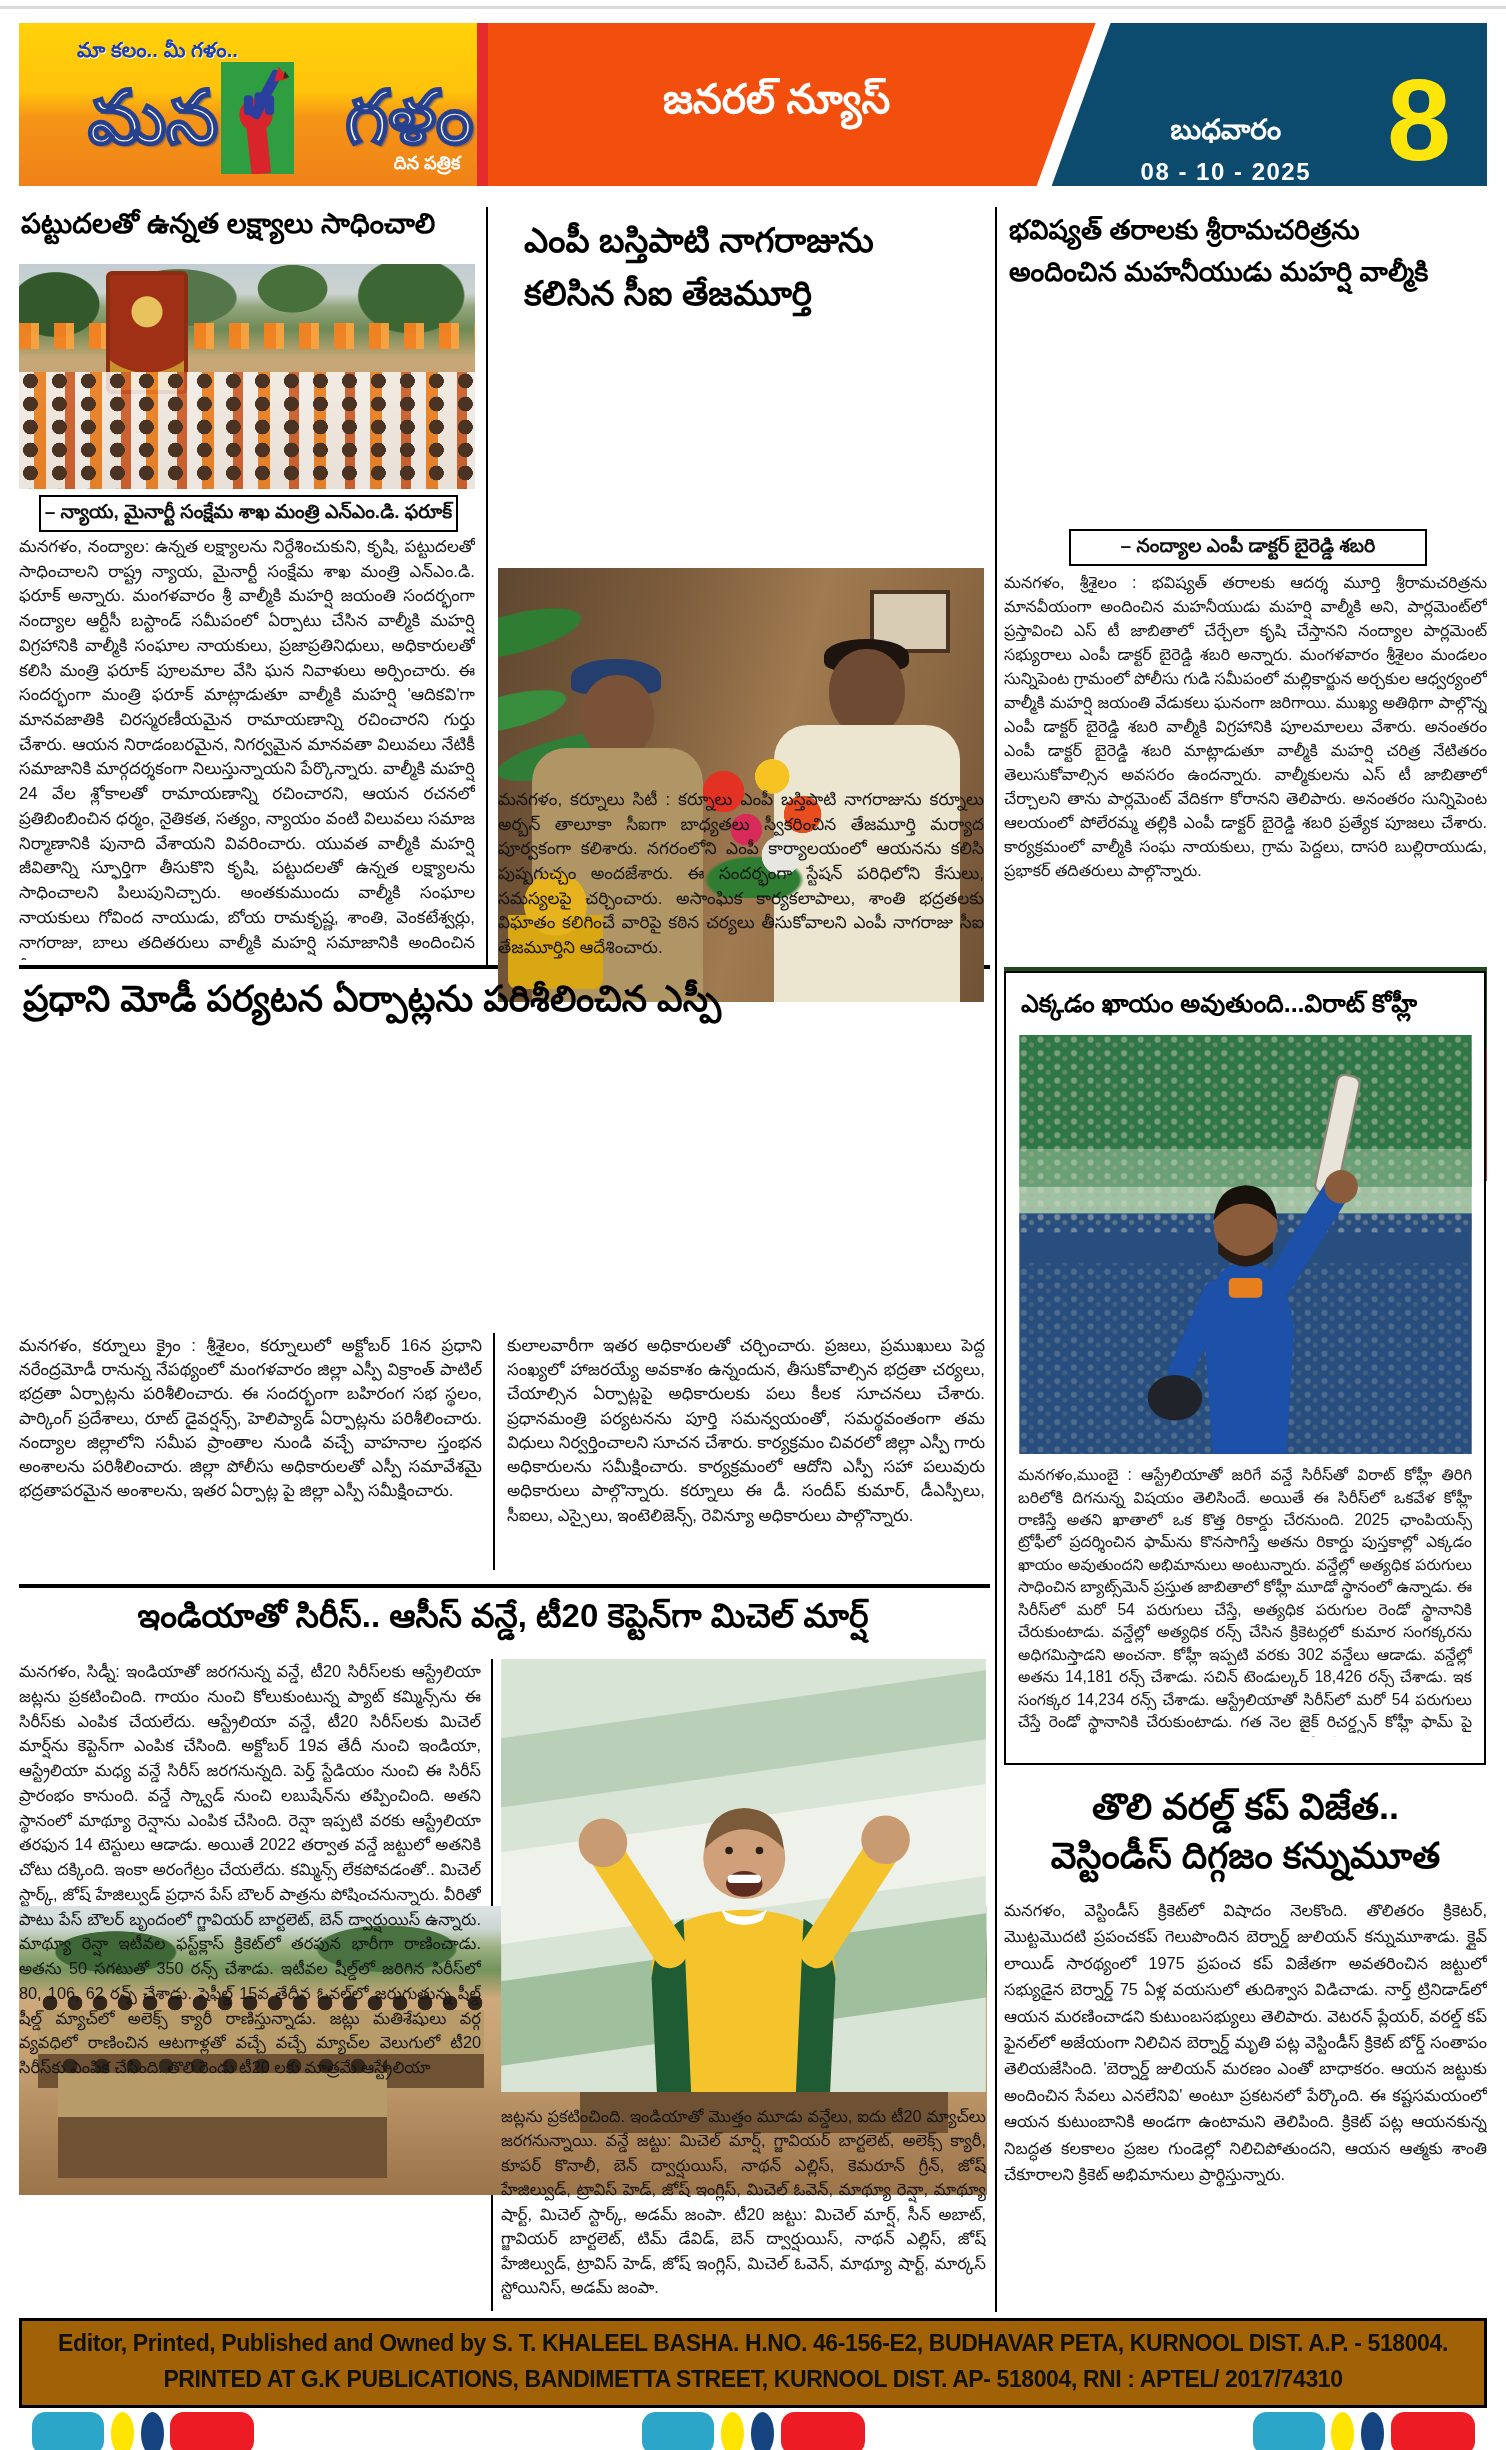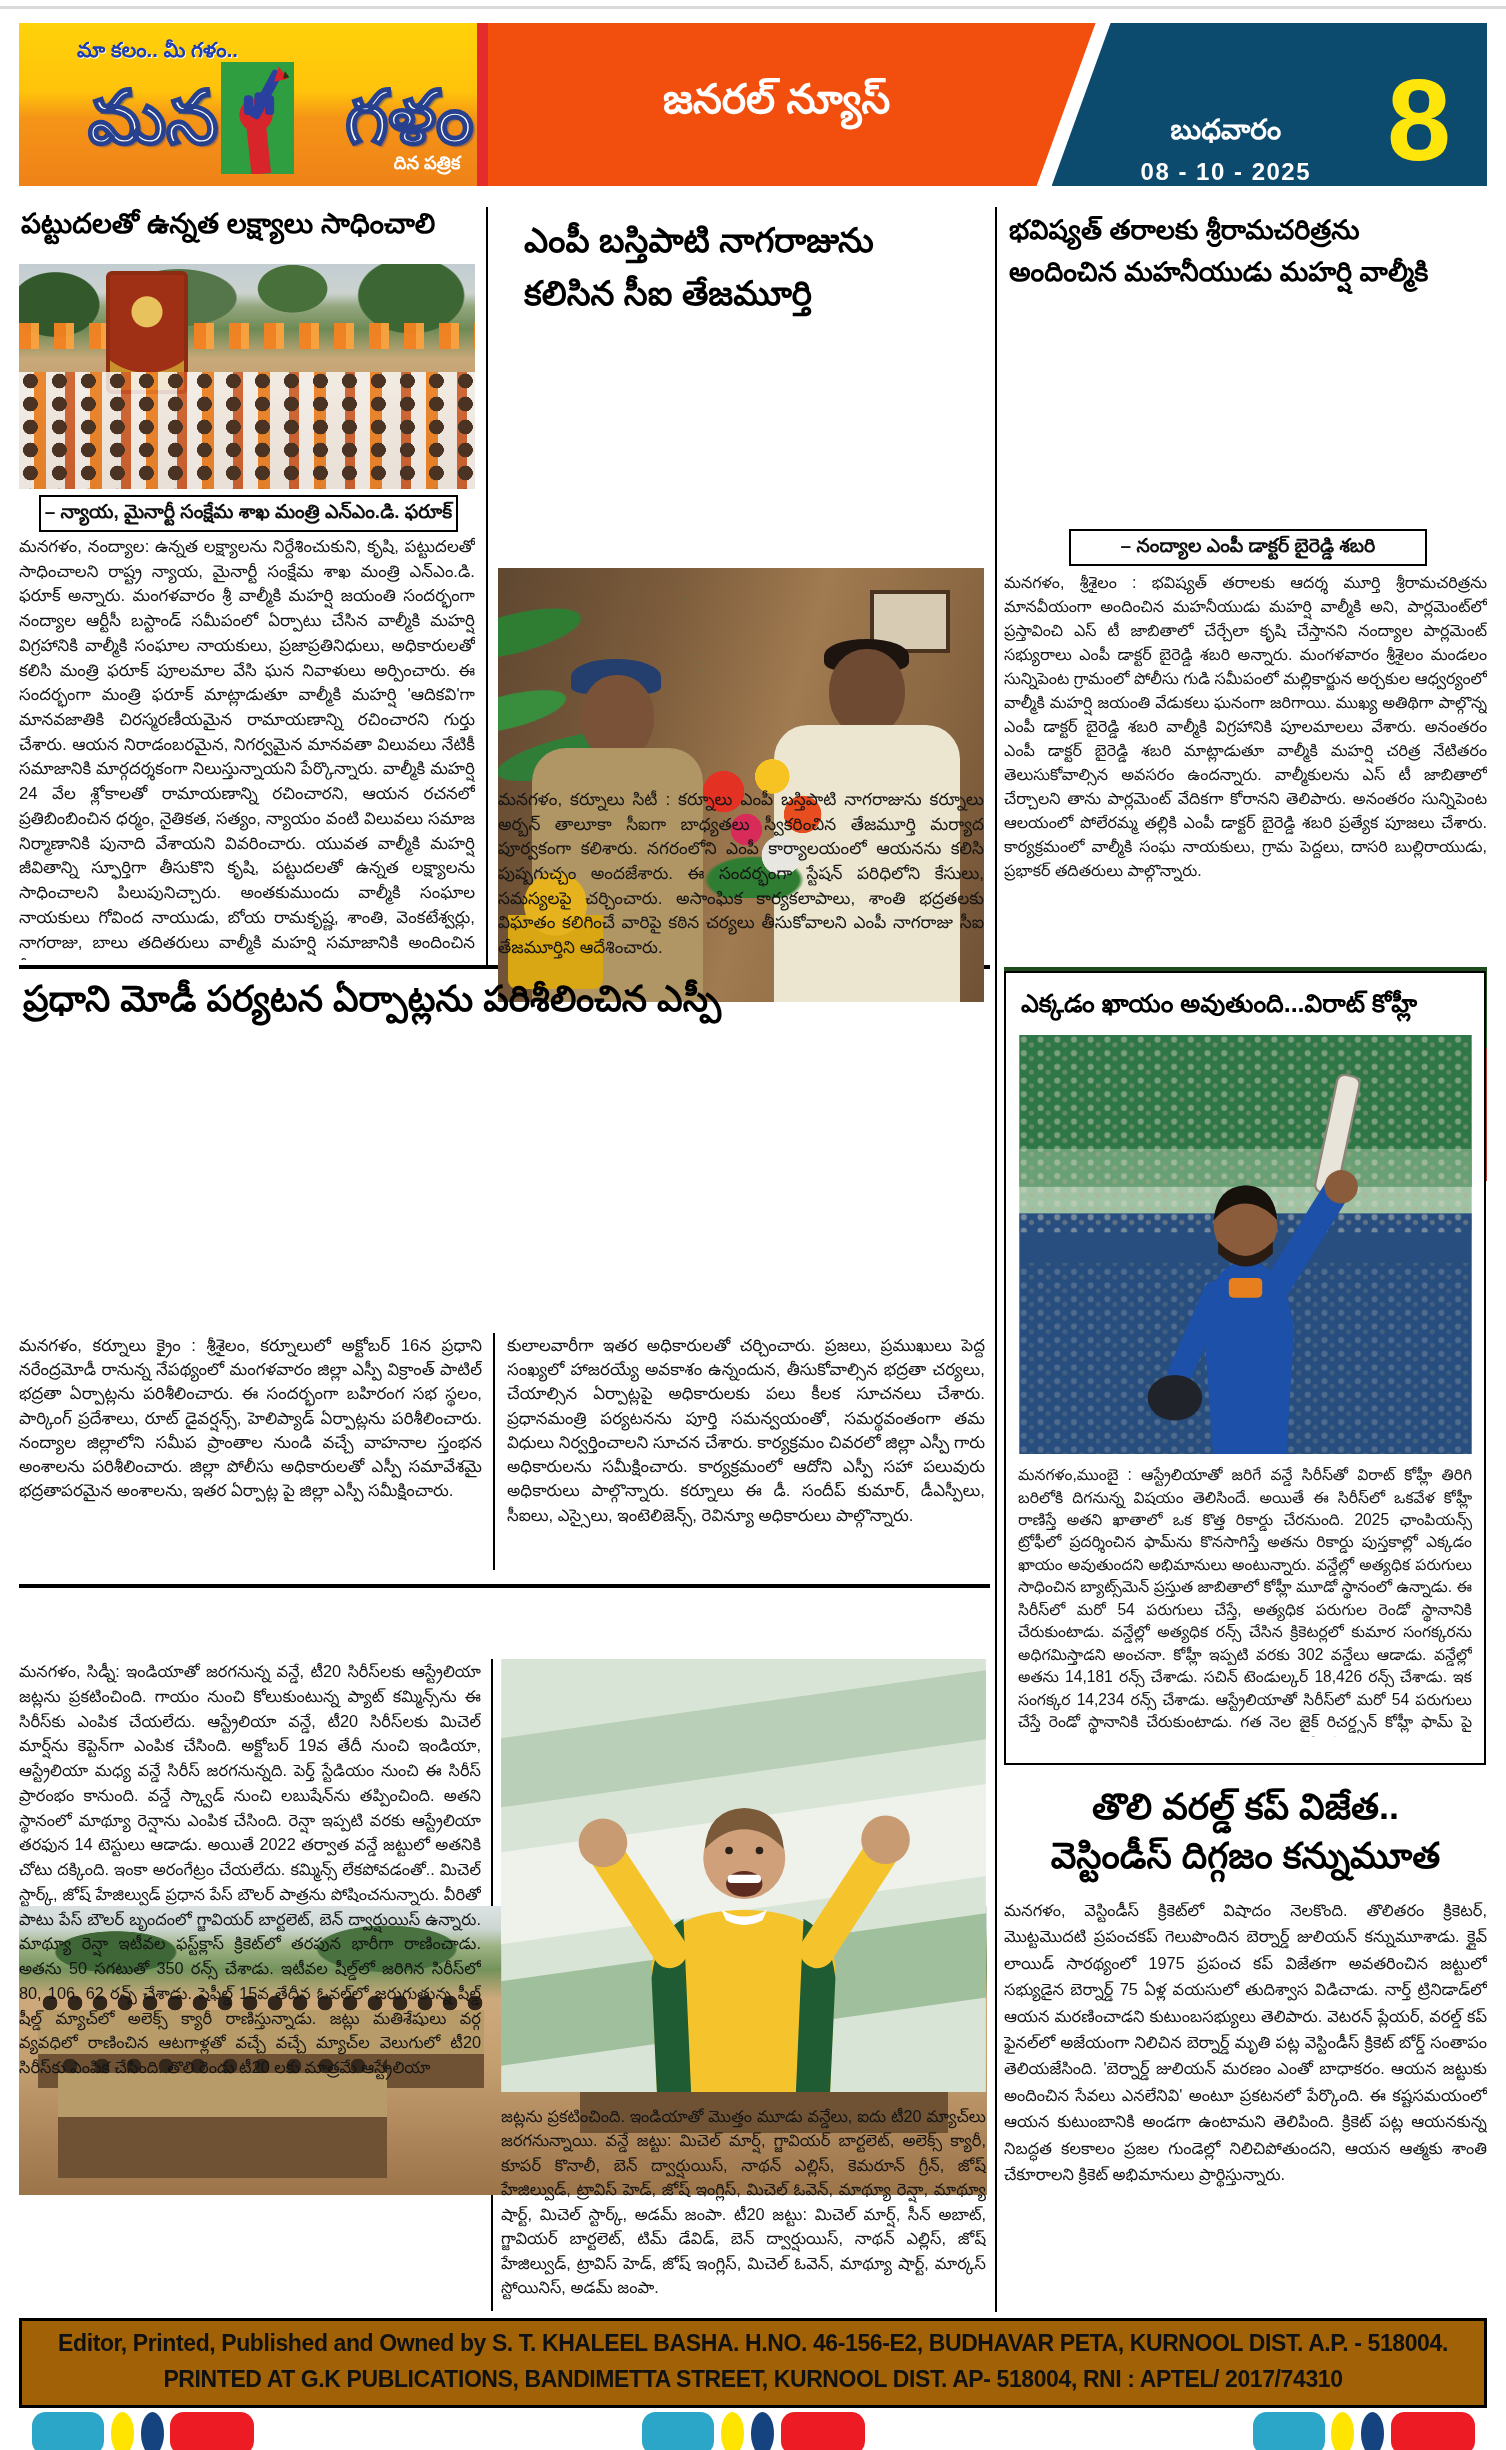--- a/index.html
+++ b/index.html
@@ -271,20 +271,21 @@
       <path d="M258,340 L212,445" stroke="#1d50a8" stroke-width="32" stroke-linecap="round"></path>
       <ellipse cx="205" cy="478" rx="36" ry="30" fill="#20242a"></ellipse>
       <circle cx="298" cy="252" r="42" fill="#8a5c3c"></circle>
       <path d="M256,244 Q260,200 298,198 Q336,200 340,244 Q320,222 298,222 Q276,222 256,244 Z" fill="#17110c"></path>
       <path d="M262,272 Q298,310 334,272 L334,288 Q298,322 262,288 Z" fill="#2a1c12"></path>
       <rect x="276" y="320" width="44" height="26" rx="6" fill="#e87f1e"></rect>
     </svg>
     <div class="body-txt" style="margin:0 12px;font-size:15.6px;line-height:1.44;height:273px;">మనగళం,ముంబై : ఆస్ట్రేలియాతో జరిగే వన్డే సిరీస్‌తో విరాట్ కోహ్లీ తిరిగి బరిలోకి దిగనున్న విషయం తెలిసిందే. అయితే ఈ సిరీస్‌లో ఒకవేళ కోహ్లీ రాణిస్తే అతని ఖాతాలో ఒక కొత్త రికార్డు చేరనుంది. 2025 ఛాంపియన్స్ ట్రోఫీలో ప్రదర్శించిన ఫామ్‌ను కొనసాగిస్తే అతను రికార్డు పుస్తకాల్లో ఎక్కడం ఖాయం అవుతుందని అభిమానులు అంటున్నారు. వన్డేల్లో అత్యధిక పరుగులు సాధించిన బ్యాట్స్‌మెన్ ప్రస్తుత జాబితాలో కోహ్లీ మూడో స్థానంలో ఉన్నాడు. ఈ సిరీస్‌లో మరో 54 పరుగులు చేస్తే, అత్యధిక పరుగుల రెండో స్థానానికి చేరుకుంటాడు. వన్డేల్లో అత్యధిక రన్స్ చేసిన క్రికెటర్లలో కుమార సంగక్కరను అధిగమిస్తాడని అంచనా. కోహ్లీ ఇప్పటి వరకు 302 వన్డేలు ఆడాడు. వన్డేల్లో అతను 14,181 రన్స్ చేశాడు. సచిన్ టెండుల్కర్ 18,426 రన్స్ చేశాడు. ఇక సంగక్కర 14,234 రన్స్ చేశాడు. ఆస్ట్రేలియాతో సిరీస్‌లో మరో 54 పరుగులు చేస్తే రెండో స్థానానికి చేరుకుంటాడు. గత నెల జైక్ రిచర్డ్సన్ కోహ్లీ ఫామ్ పై ప్రశంసలు కురిపించాడు. 2025 ఛాంపియన్స్ ట్రోఫీలో అతను 54 సగటుతో 218 రన్స్ చేశాడు. టీ20, టెస్ట్ క్రికెట్‌లకు కోహ్లీ ముందే రిటైర్మెంట్ ప్రకటించిన విషయం తెలిసిందే. అయితే ప్రస్తుతం అతను వన్డే ఫార్మాట్‌పై దృష్టి పెట్టాడు. ఆస్ట్రేలియా గడ్డపై కోహ్లీ 29 వన్డేలు ఆడగా, వన్డేల్లో కోహ్లీ 1327 రన్స్ స్కోరు చేశాడు. అందులో ఐదు సెంచర్లు, తొమ్మిది ఫిఫ్టీలు ఉన్నాయి.</div>
   </div>
 
+  <div class="abs headline center" style="left:19px;top:1597px;width:968px;font-size:33px;">ఇండియాతో సిరీస్..  ఆసీస్ వన్డే, టీ20 కెప్టెన్‌గా మిచెల్ మార్ష్</div>
   <div class="abs body-txt" style="left:19px;top:1659px;width:462px;height:652px;font-size:16.3px;line-height:1.52;">మనగళం, సిడ్నీ: ఇండియాతో జరగనున్న వన్డే, టీ20 సిరీస్‌లకు ఆస్ట్రేలియా జట్లను ప్రకటించింది. గాయం నుంచి కోలుకుంటున్న ప్యాట్ కమ్మిన్స్‌ను ఈ సిరీస్‌కు ఎంపిక చేయలేదు. ఆస్ట్రేలియా వన్డే, టీ20 సిరీస్‌లకు మిచెల్ మార్ష్‌ను కెప్టెన్‌గా ఎంపిక చేసింది. అక్టోబర్ 19వ తేదీ నుంచి ఇండియా, ఆస్ట్రేలియా మధ్య వన్డే సిరీస్ జరగనున్నది. పెర్త్ స్టేడియం నుంచి ఈ సిరీస్ ప్రారంభం కానుంది. వన్డే స్క్వాడ్ నుంచి లబుషేన్‌ను తప్పించింది. అతని స్థానంలో మాథ్యూ రెన్షాను ఎంపిక చేసింది. రెన్షా ఇప్పటి వరకు ఆస్ట్రేలియా తరఫున 14 టెస్టులు ఆడాడు. అయితే 2022 తర్వాత వన్డే జట్టులో అతనికి చోటు దక్కింది. ఇంకా అరంగేట్రం చేయలేదు. కమ్మిన్స్ లేకపోవడంతో.. మిచెల్ స్టార్క్, జోష్ హేజిల్వుడ్ ప్రధాన పేస్ బౌలర్ పాత్రను పోషించనున్నారు. వీరితో పాటు పేస్ బౌలర్ బృందంలో గ్జావియర్ బార్టలెట్, బెన్ ద్వార్షుయిస్ ఉన్నారు. మాథ్యూ రెన్షా ఇటీవల ఫస్ట్‌క్లాస్ క్రికెట్‌లో తరపున భారీగా రాణించాడు. అతను 50 సగటుతో 350 రన్స్ చేశాడు. ఇటీవల షీల్డ్‌లో జరిగిన సిరీస్‌లో 80, 106, 62 రన్స్ చేశాడు. షెఫీల్డ్ 15వ తేదీన ఓవల్‌లో జరుగుతున్న షీల్డ్ షీల్డ్ మ్యాచ్‌లో అలెక్స్ క్యారీ రాణిస్తున్నాడు. జట్లు మతిశేషులు వర్గ వ్యవధిలో రాణించిన ఆటగాళ్లతో వచ్చే వచ్చే మ్యాచ్‌ల వెలుగులో టీ20 సిరీస్‌కు ఎంపిక చేసింది. తొలి రెండు టీ20 లకు మాత్రమే ఆస్ట్రేలియా</div>
   <svg class="abs marsh-photo" style="left:501px;top:1659px;" width="485" height="433" viewBox="0 0 638 570">
     <rect width="638" height="570" fill="#d8e4d6"></rect>
     <rect x="-80" y="60" width="900" height="90" fill="#b9cfb7" transform="rotate(-8 319 105)"></rect>
     <rect x="-80" y="210" width="900" height="120" fill="#eef2ea" transform="rotate(-8 319 270)"></rect>
     <rect x="-80" y="380" width="900" height="110" fill="#9fbf9d" transform="rotate(-8 319 435)"></rect>
     <path d="M205,570 L198,402 Q212,332 319,330 Q428,332 440,402 L433,570 Z" fill="#f5c42c"></path>
     <path d="M198,420 Q205,360 240,342 L250,570 L205,570 Z" fill="#1f5b33"></path>
     <path d="M440,420 Q433,360 398,342 L388,570 L433,570 Z" fill="#1f5b33"></path>
     <path d="M222,384 L142,262" stroke="#f5c42c" stroke-width="46" stroke-linecap="round"></path>

